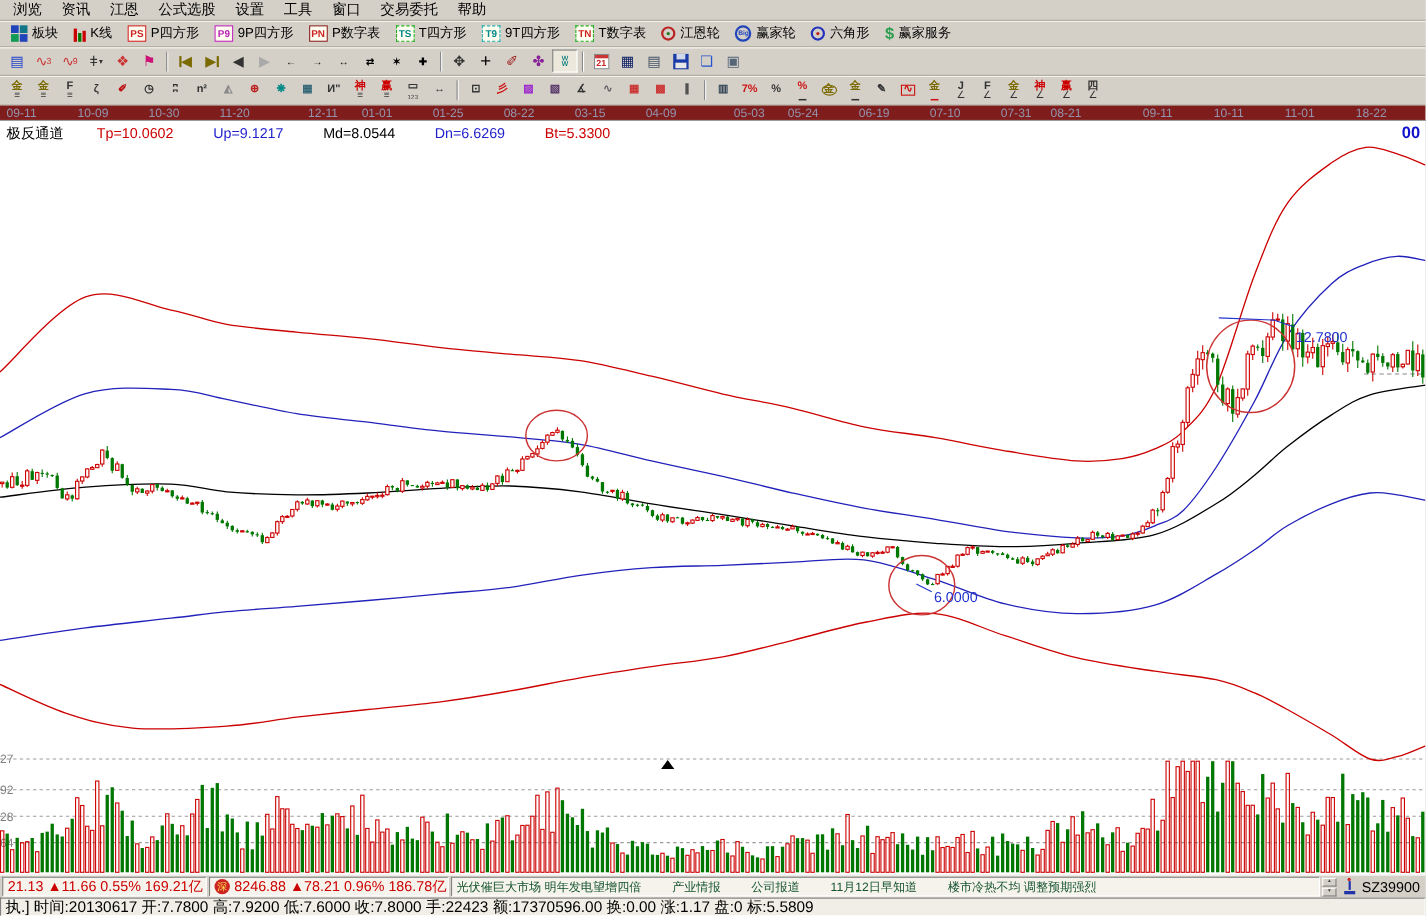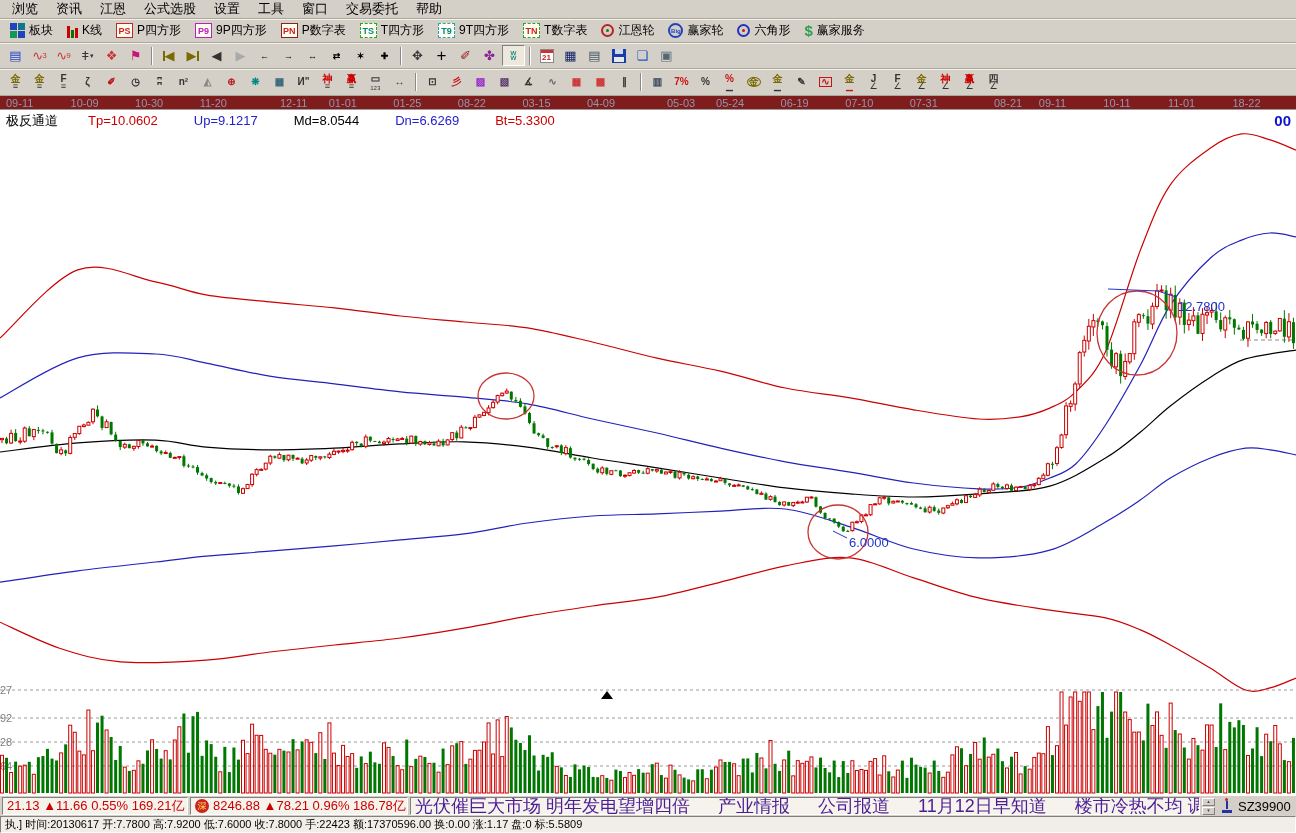--- a/index.html
+++ b/index.html
@@ -85,32 +85,32 @@
   
   .sb1 { height:21px; display:flex; align-items:stretch; gap:2px; padding:1px 2px;
          background:#d4d0c8; border-top:1px solid #fff; }
   .panel { border:1px solid; border-color:#808080 #fff #fff #808080; background:#f5f3ec;
            display:flex; align-items:center; padding:0 4px; white-space:nowrap; overflow:hidden; }
   .idx-text { color:#cc0000; font-size:13px; }
   .sz-badge { width:14px; height:14px; border-radius:50%; background:#cc2222; color:#ffe34d;
               font-size:9px; display:inline-flex; align-items:center; justify-content:center;
               margin-right:4px; flex:none; }
   .news { flex:1; gap:0; }
-  .news-item { color:#4c1d95; font-size:18px; margin-right:28px; cursor:default; }
+  .news-item { color:#14532d; font-size:11px; margin-right:28px; cursor:default; }
   .spinner { width:13px; display:flex; flex-direction:column; gap:1px; justify-content:center; }
   .spinner b { height:8px; background:#d4d0c8; border:1px solid; border-color:#fff #808080 #808080 #fff;
                font-size:5px; line-height:5px; color:#444; text-align:center; font-weight:normal; }
   .antenna { width:15px; position:relative; margin:0 2px; }
   .antenna .dot { position:absolute; left:6px; top:1px; width:3px; height:3px; background:#cc2222; border-radius:50%; }
   .antenna .mast { position:absolute; left:7px; top:4px; width:2px; height:8px; background:#2233aa; }
   .antenna .base { position:absolute; left:3px; bottom:2px; width:10px; height:3px; background:#2233aa; }
   .symbol { font-size:13px; color:#000; width:56px; overflow:hidden; display:flex; align-items:center; }
 
   .sb2 { height:17px; background:#d4d0c8; }
-  .sb2 .panel { height:100%; width:100%; font-size:11px; color:#000; background:#f0eee6; }
+  .sb2 .panel { height:100%; width:100%; font-size:14px; color:#000; background:#f0eee6; }
 </style>
 </head>
 <body>
 
 <div class="menubar" id="menubar">
     <span class="menu-item">浏览</span>
     <span class="menu-item">资讯</span>
     <span class="menu-item">江恩</span>
     <span class="menu-item">公式选股</span>
     <span class="menu-item">设置</span>
@@ -525,21 +525,21 @@
     <span style="left: 328.75px;">01-01</span>
     <span style="left: 393.3px;">01-25</span>
     <span style="left: 457.85px;">08-22</span>
     <span style="left: 522.4px;">03-15</span>
     <span style="left: 586.95px;">04-09</span>
     <span style="left: 667px;">05-03</span>
     <span style="left: 716.05px;">05-24</span>
     <span style="left: 780.6px;">06-19</span>
     <span style="left: 845.15px;">07-10</span>
     <span style="left: 909.7px;">07-31</span>
-    <span style="left: 994px;">08-21</span>
+    <span style="left: 955px;">08-21</span>
     <span style="left: 1038.8px;">09-11</span>
     <span style="left: 1103.35px;">10-11</span>
     <span style="left: 1167.9px;">11-01</span>
     <span style="left: 1232.45px;">18-22</span>
   </div>
 
 <div class="chartwrap">
   <div class="indicator-row">
     <span class="ind-name">极反通道</span><span id="indvals"><span class="ind-val" style="color: rgb(204, 0, 0);">Tp=10.0602</span><span class="ind-val" style="color: rgb(34, 34, 204);">Up=9.1217</span><span class="ind-val" style="color: rgb(0, 0, 0);">Md=8.0544</span><span class="ind-val" style="color: rgb(34, 34, 204);">Dn=6.6269</span><span class="ind-val" style="color: rgb(204, 0, 0);">Bt=5.3300</span></span>
   </div>

